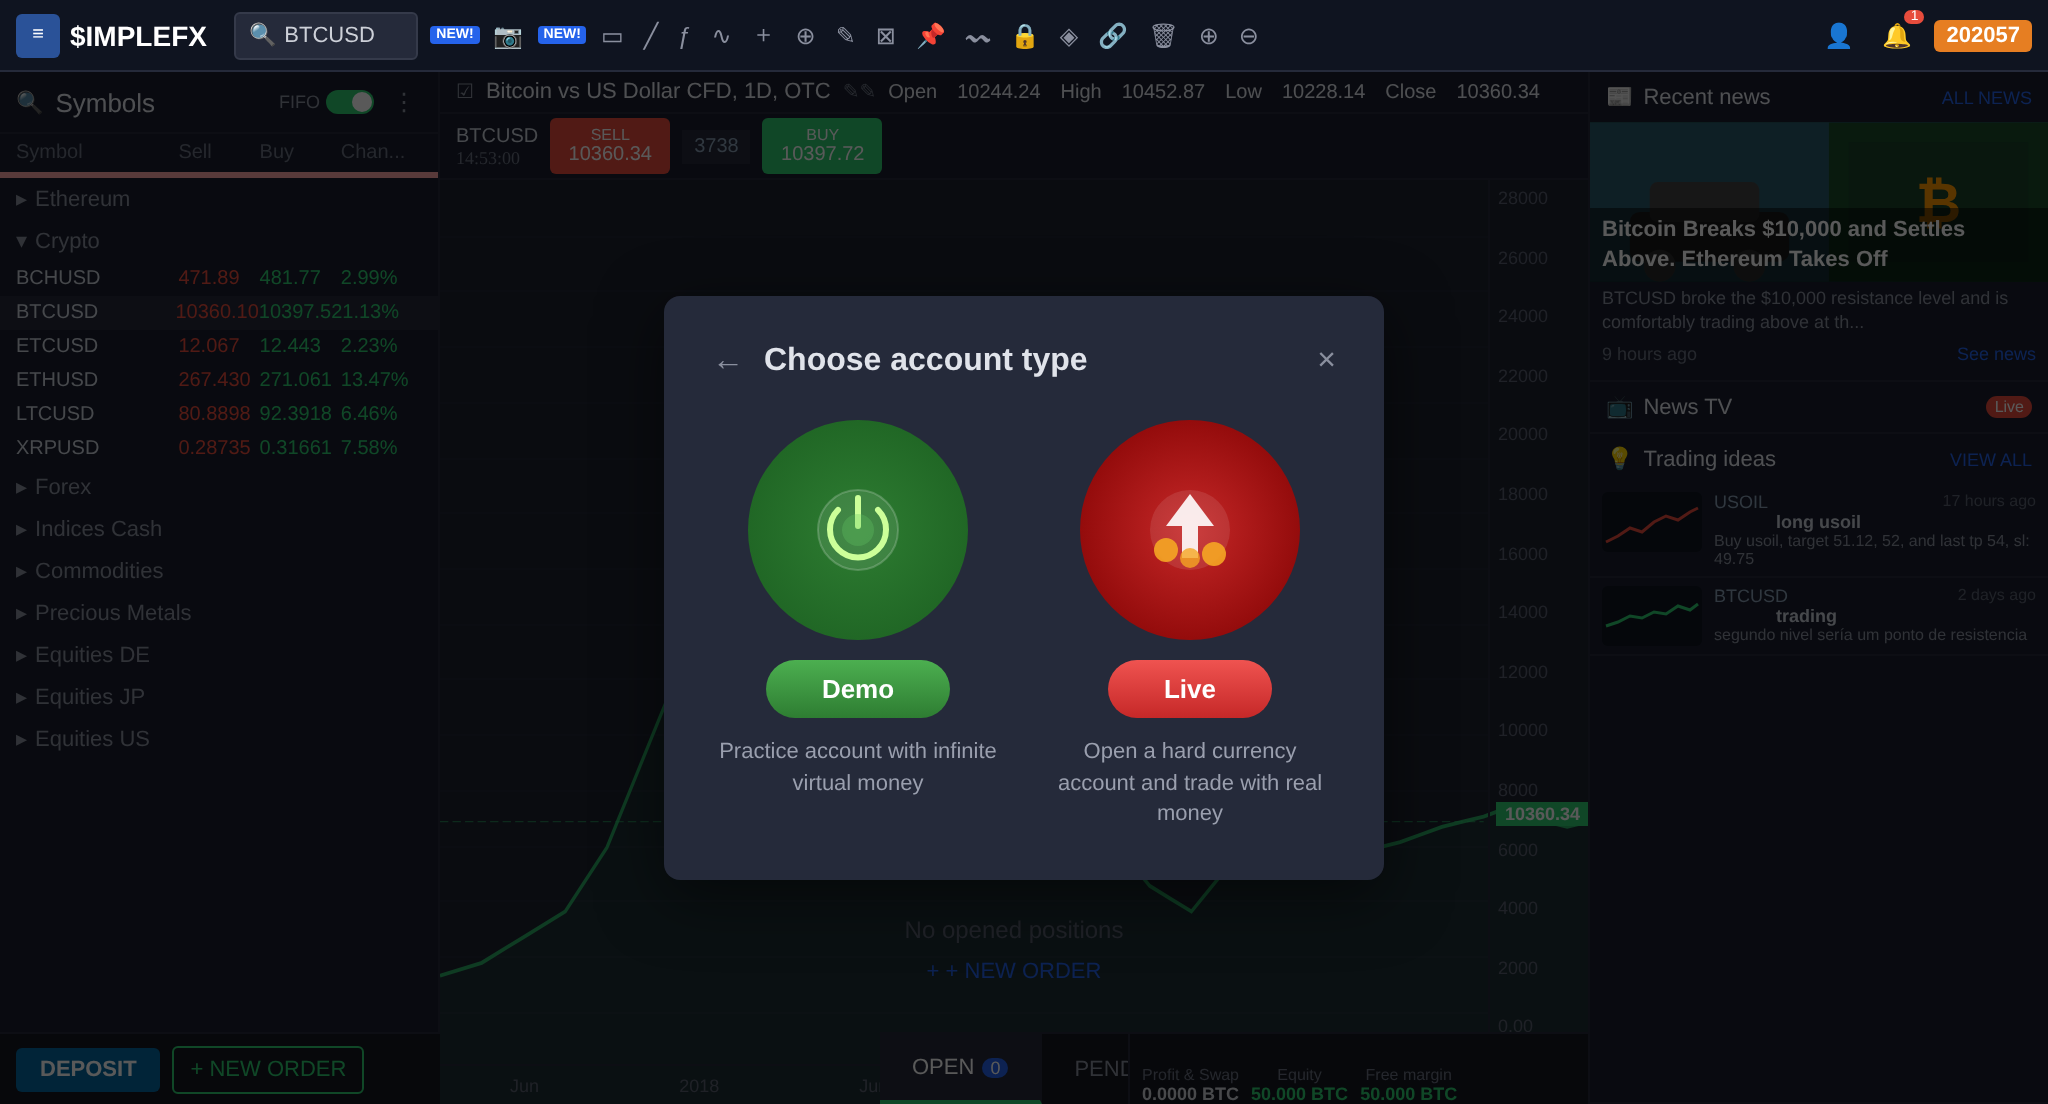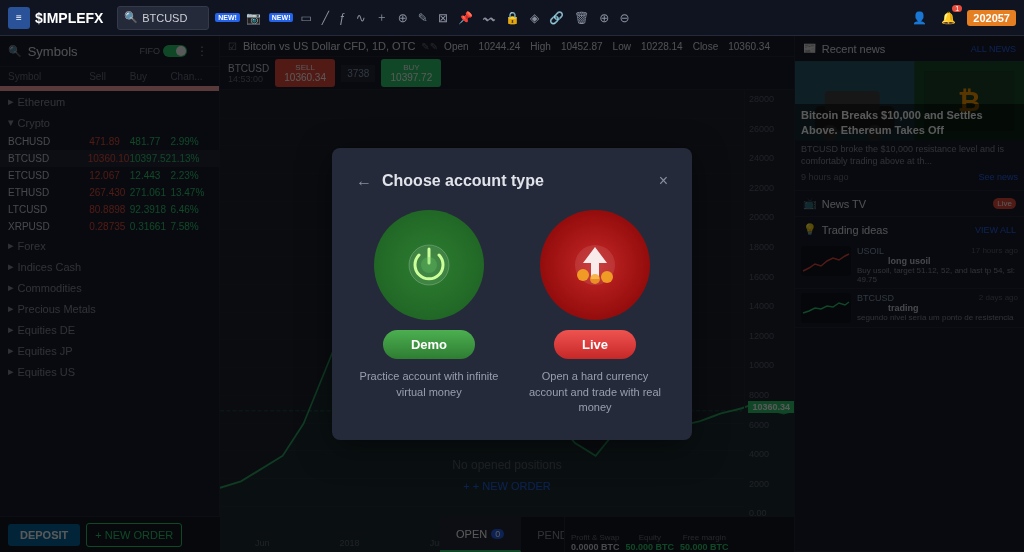--- a/index.html
+++ b/index.html
@@ -162,21 +162,21 @@
       background: #fff;
       border-radius: 50%;
       position: absolute;
       right: 1px;
       top: 1px;
     }
     .symbols-table-header {
       display: grid;
       grid-template-columns: 2fr 1fr 1fr 1fr;
       padding: 4px 8px;
-      border-bottom: 5px solid #fca5a5;
+      border-bottom: 3px solid #fca5a5;
       color: #6a7080;
       font-size: 10px;
     }
     .symbols-body {
       overflow-y: auto;
       flex: 1;
     }
     .group-header {
       display: flex;
       align-items: center;
@@ -504,21 +504,21 @@
       min-width: 60px;
     }
     .spread-box {
       background: #252a3a;
       padding: 3px 6px;
       font-size: 10px;
       color: #8a9fb5;
       text-align: center;
     }
     .ticker-symbol { font-size: 10px; color: #c8cdd8; }
-    .ticker-time { font-size: 9px; color: #6a7080; }
+    .ticker-time { font-size: 9px; color: #6a7080; font-family: Liberation Serif, serif; }
 
     
     .modal-overlay {
       position: absolute;
       top: 36px;
       left: 0;
       right: 0;
       bottom: 0;
       background: rgba(0,0,0,0.65);
       display: flex;

